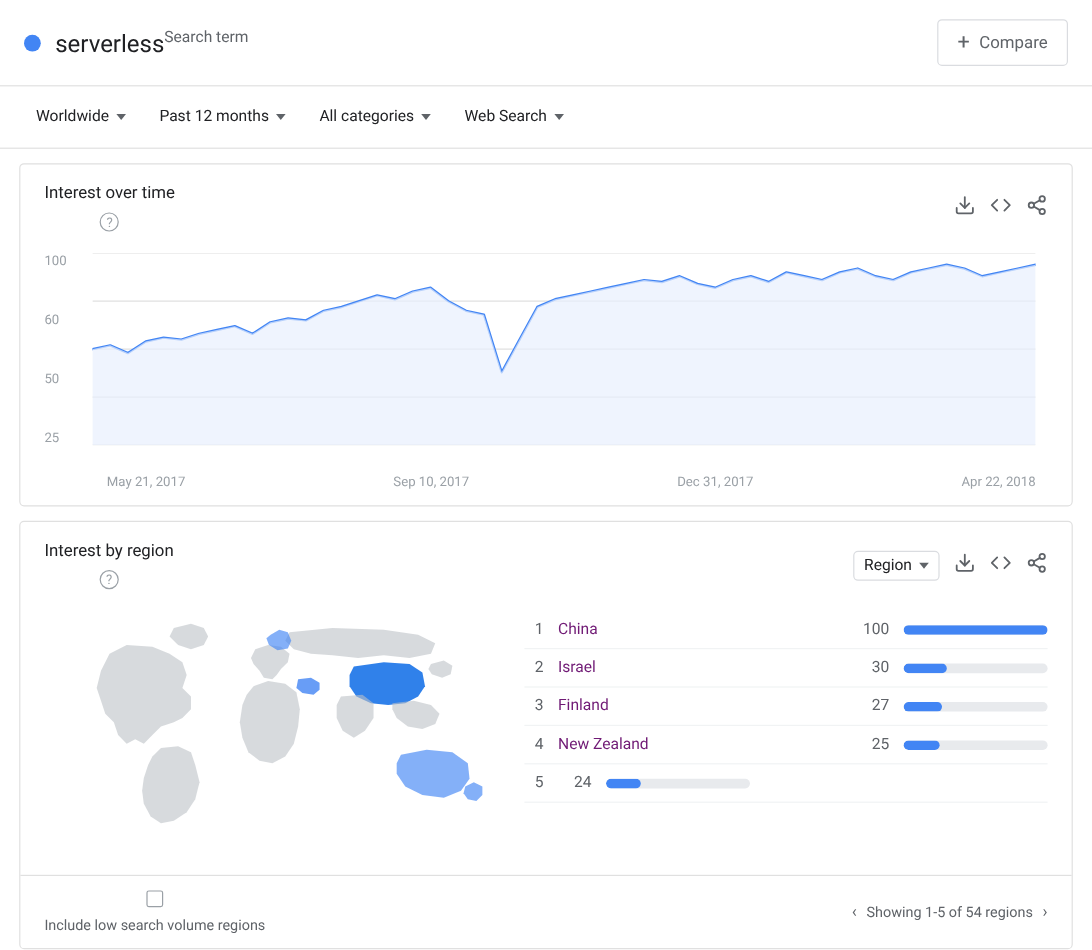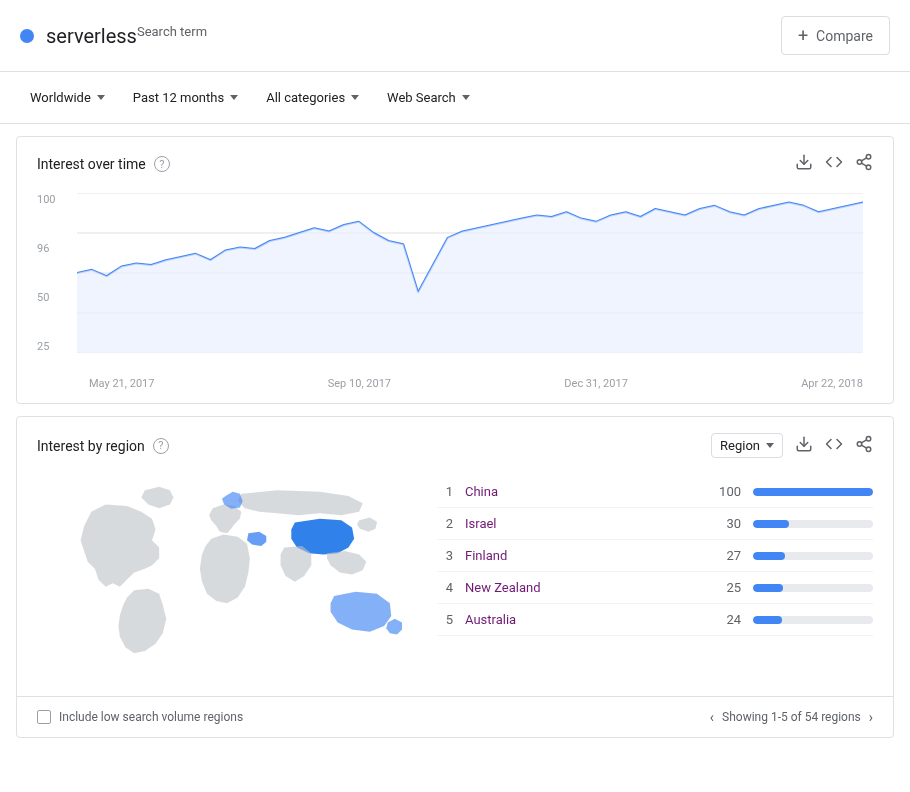--- a/index.html
+++ b/index.html
@@ -99,20 +99,21 @@
       align-items: center;
       justify-content: space-between;
       padding: 16px 20px 8px 20px;
     }
     .section-title {
       display: flex;
       align-items: center;
       gap: 8px;
       font-size: 14px;
       color: #202124;
+      flex-direction: column;
     }
     .help-icon {
       width: 16px;
       height: 16px;
       border-radius: 50%;
       border: 1.5px solid #9aa0a6;
       display: inline-flex;
       align-items: center;
       justify-content: center;
       font-size: 11px;
@@ -231,20 +232,21 @@
       justify-content: space-between;
       padding: 12px 20px;
       border-top: 1px solid #e0e0e0;
     }
     .low-volume {
       display: flex;
       align-items: center;
       gap: 8px;
       font-size: 12px;
       color: #5f6368;
+      flex-direction: column;
     }
     .checkbox {
       width: 14px;
       height: 14px;
       border: 1.5px solid #9aa0a6;
       border-radius: 2px;
       cursor: pointer;
     }
     .pagination {
       display: flex;
@@ -356,21 +358,21 @@
             <line x1="15.41" y1="6.51" x2="8.59" y2="10.49"></line>
           </svg>
       </span>
     </div>
   </div>
 
   <div class="chart-area">
 
     <div class="y-axis">
       <span class="y-label">100</span>
-      <span class="y-label">96</span>
+      <span class="y-label">60</span>
       <span class="y-label">50</span>
       <span class="y-label">25</span>
     </div>
 
     <div class="chart-svg-wrapper">
       <svg id="trend-chart" width="100%" height="160" viewBox="0 0 800 160" preserveAspectRatio="none">
 
         <line class="grid-line" x1="0" y1="0" x2="800" y2="0"></line>
         <line class="grid-line" x1="0" y1="40" x2="800" y2="40"></line>
         <line class="grid-line" x1="0" y1="80" x2="800" y2="80"></line>
@@ -492,21 +494,20 @@
         <div class="region-row">
       <span class="region-rank">4</span>
       <span class="region-name">New Zealand</span>
       <span class="region-value">25</span>
       <div class="region-bar-bg">
         <div class="region-bar-fill" style="width:25%"></div>
       </div>
     </div>
         <div class="region-row">
       <span class="region-rank">5</span>
-      <span class="region-name">Australia</span>
       <span class="region-value">24</span>
       <div class="region-bar-bg">
         <div class="region-bar-fill" style="width:24%"></div>
       </div>
     </div>
       </div>
   </div>
 
   <div class="region-footer">
     <div class="low-volume">

